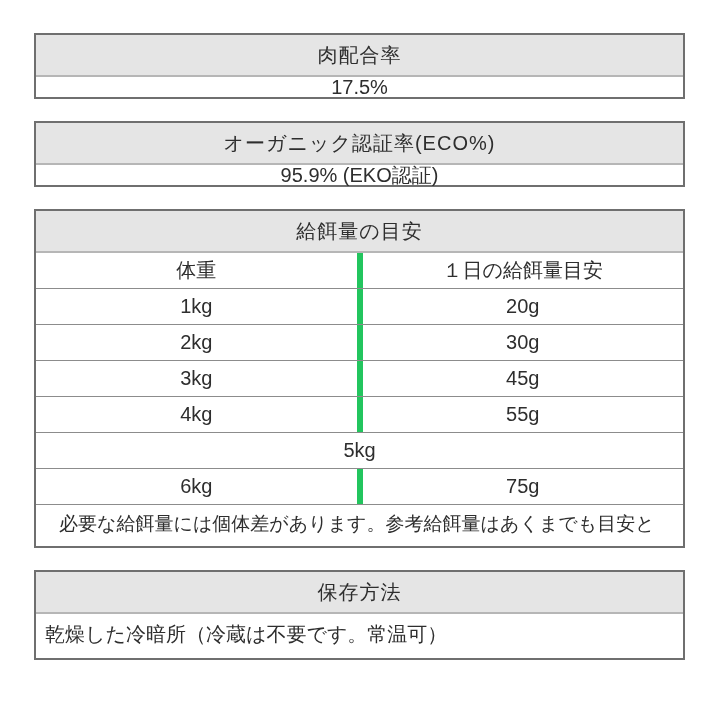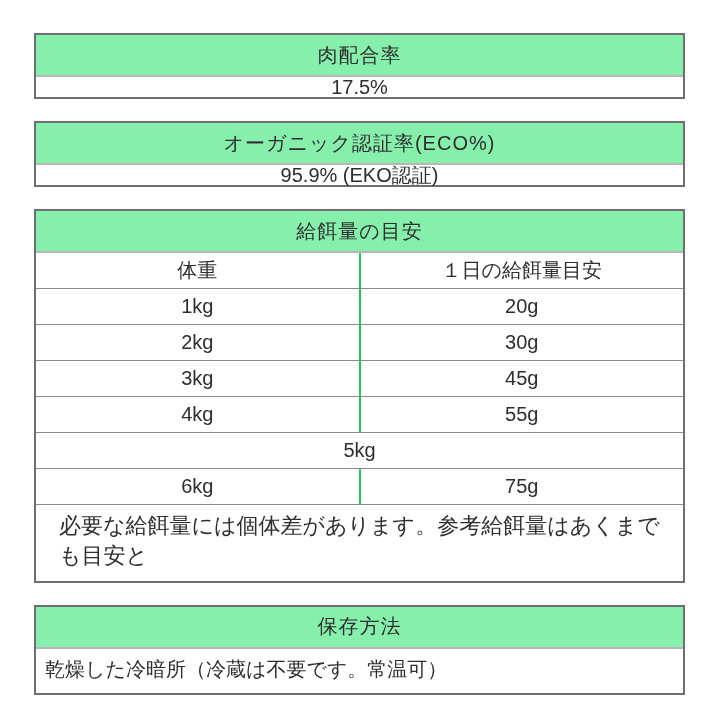--- a/index.html
+++ b/index.html
@@ -17,21 +17,21 @@
     display: flex;
     flex-direction: column;
     gap: 22px;
     background: #ffffff;
   }
   .box {
     border: 2px solid #6f6f6f;
     background: #ffffff;
   }
   .green-header {
-    background: #86efac;
+    background: #e5e5e5;
     height: 40px;
     display: flex;
     align-items: center;
     justify-content: center;
     font-size: 20px;
     letter-spacing: 1px;
     border-bottom: 2px solid #b6b6b6;
     color: #2e2e2e;
   }
   .value-row {
@@ -49,25 +49,25 @@
   }
   .tcell {
     flex: 1 1 50%;
     display: flex;
     align-items: center;
     justify-content: center;
     font-size: 20px;
     text-align: right;
   }
   .tcell + .tcell {
-    border-left: 2px solid #22c55e;
+    border-left: 6px solid #22c55e;
   }
   .note {
     padding: 6px 12px 9px 23px;
-    font-size: 22px;
+    font-size: 19px;
     line-height: 1.38;
   }
   .storage-text {
     padding: 6px 10px 10px 9px;
     font-size: 20px;
     line-height: 1.4;
   }
 </style>
 </head>
 <body>

